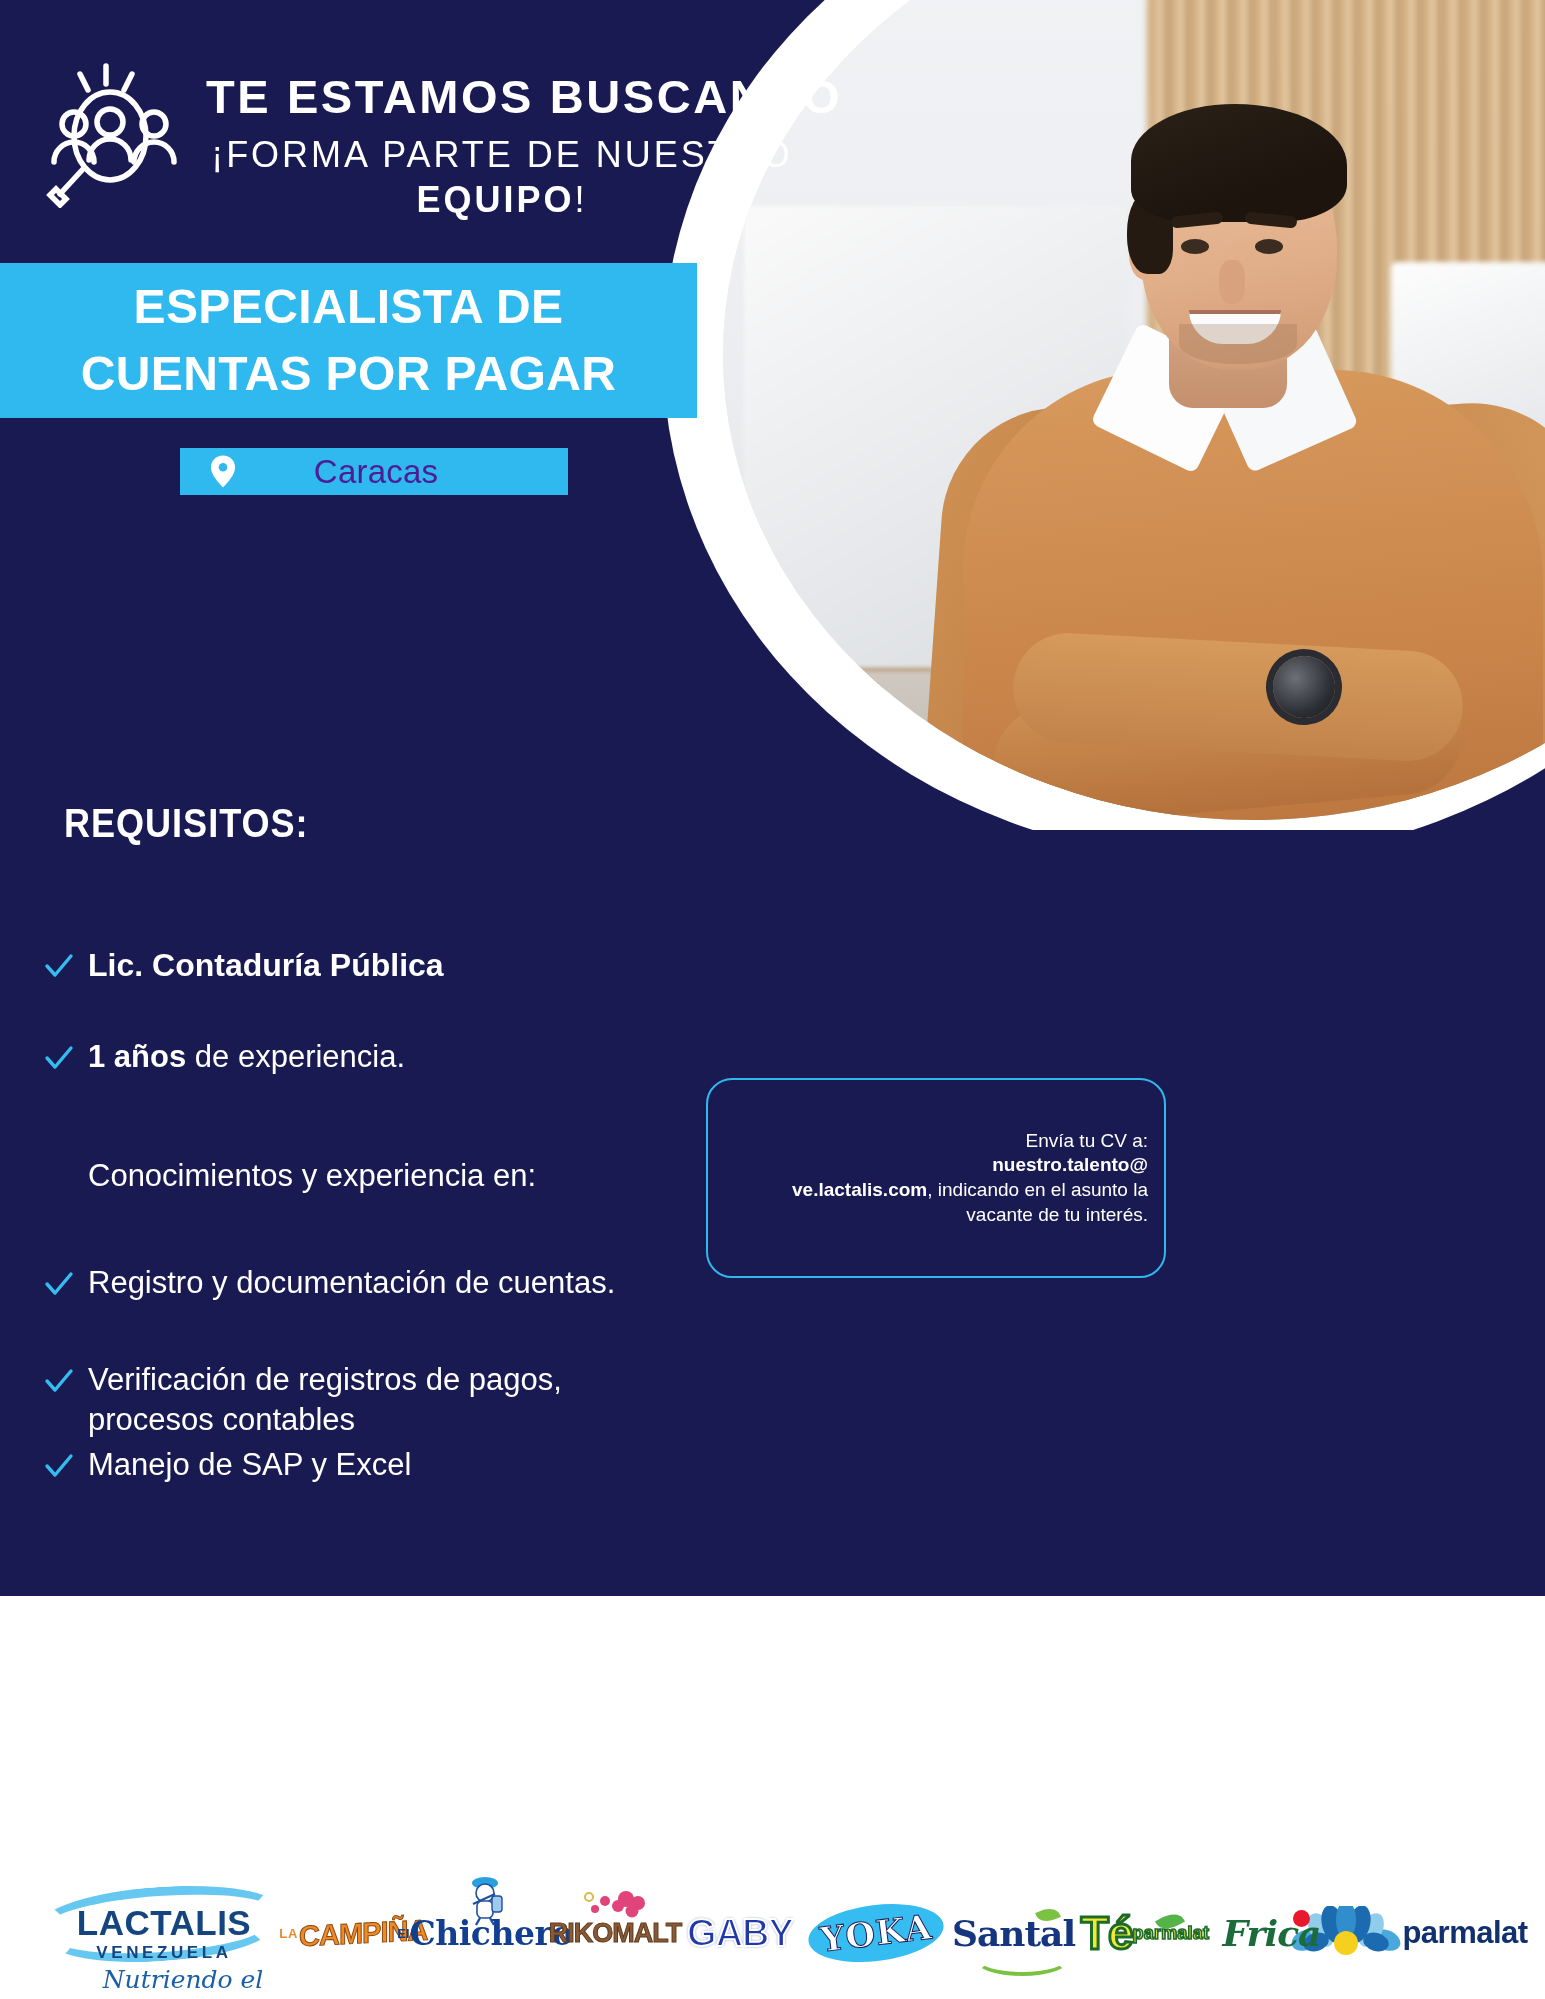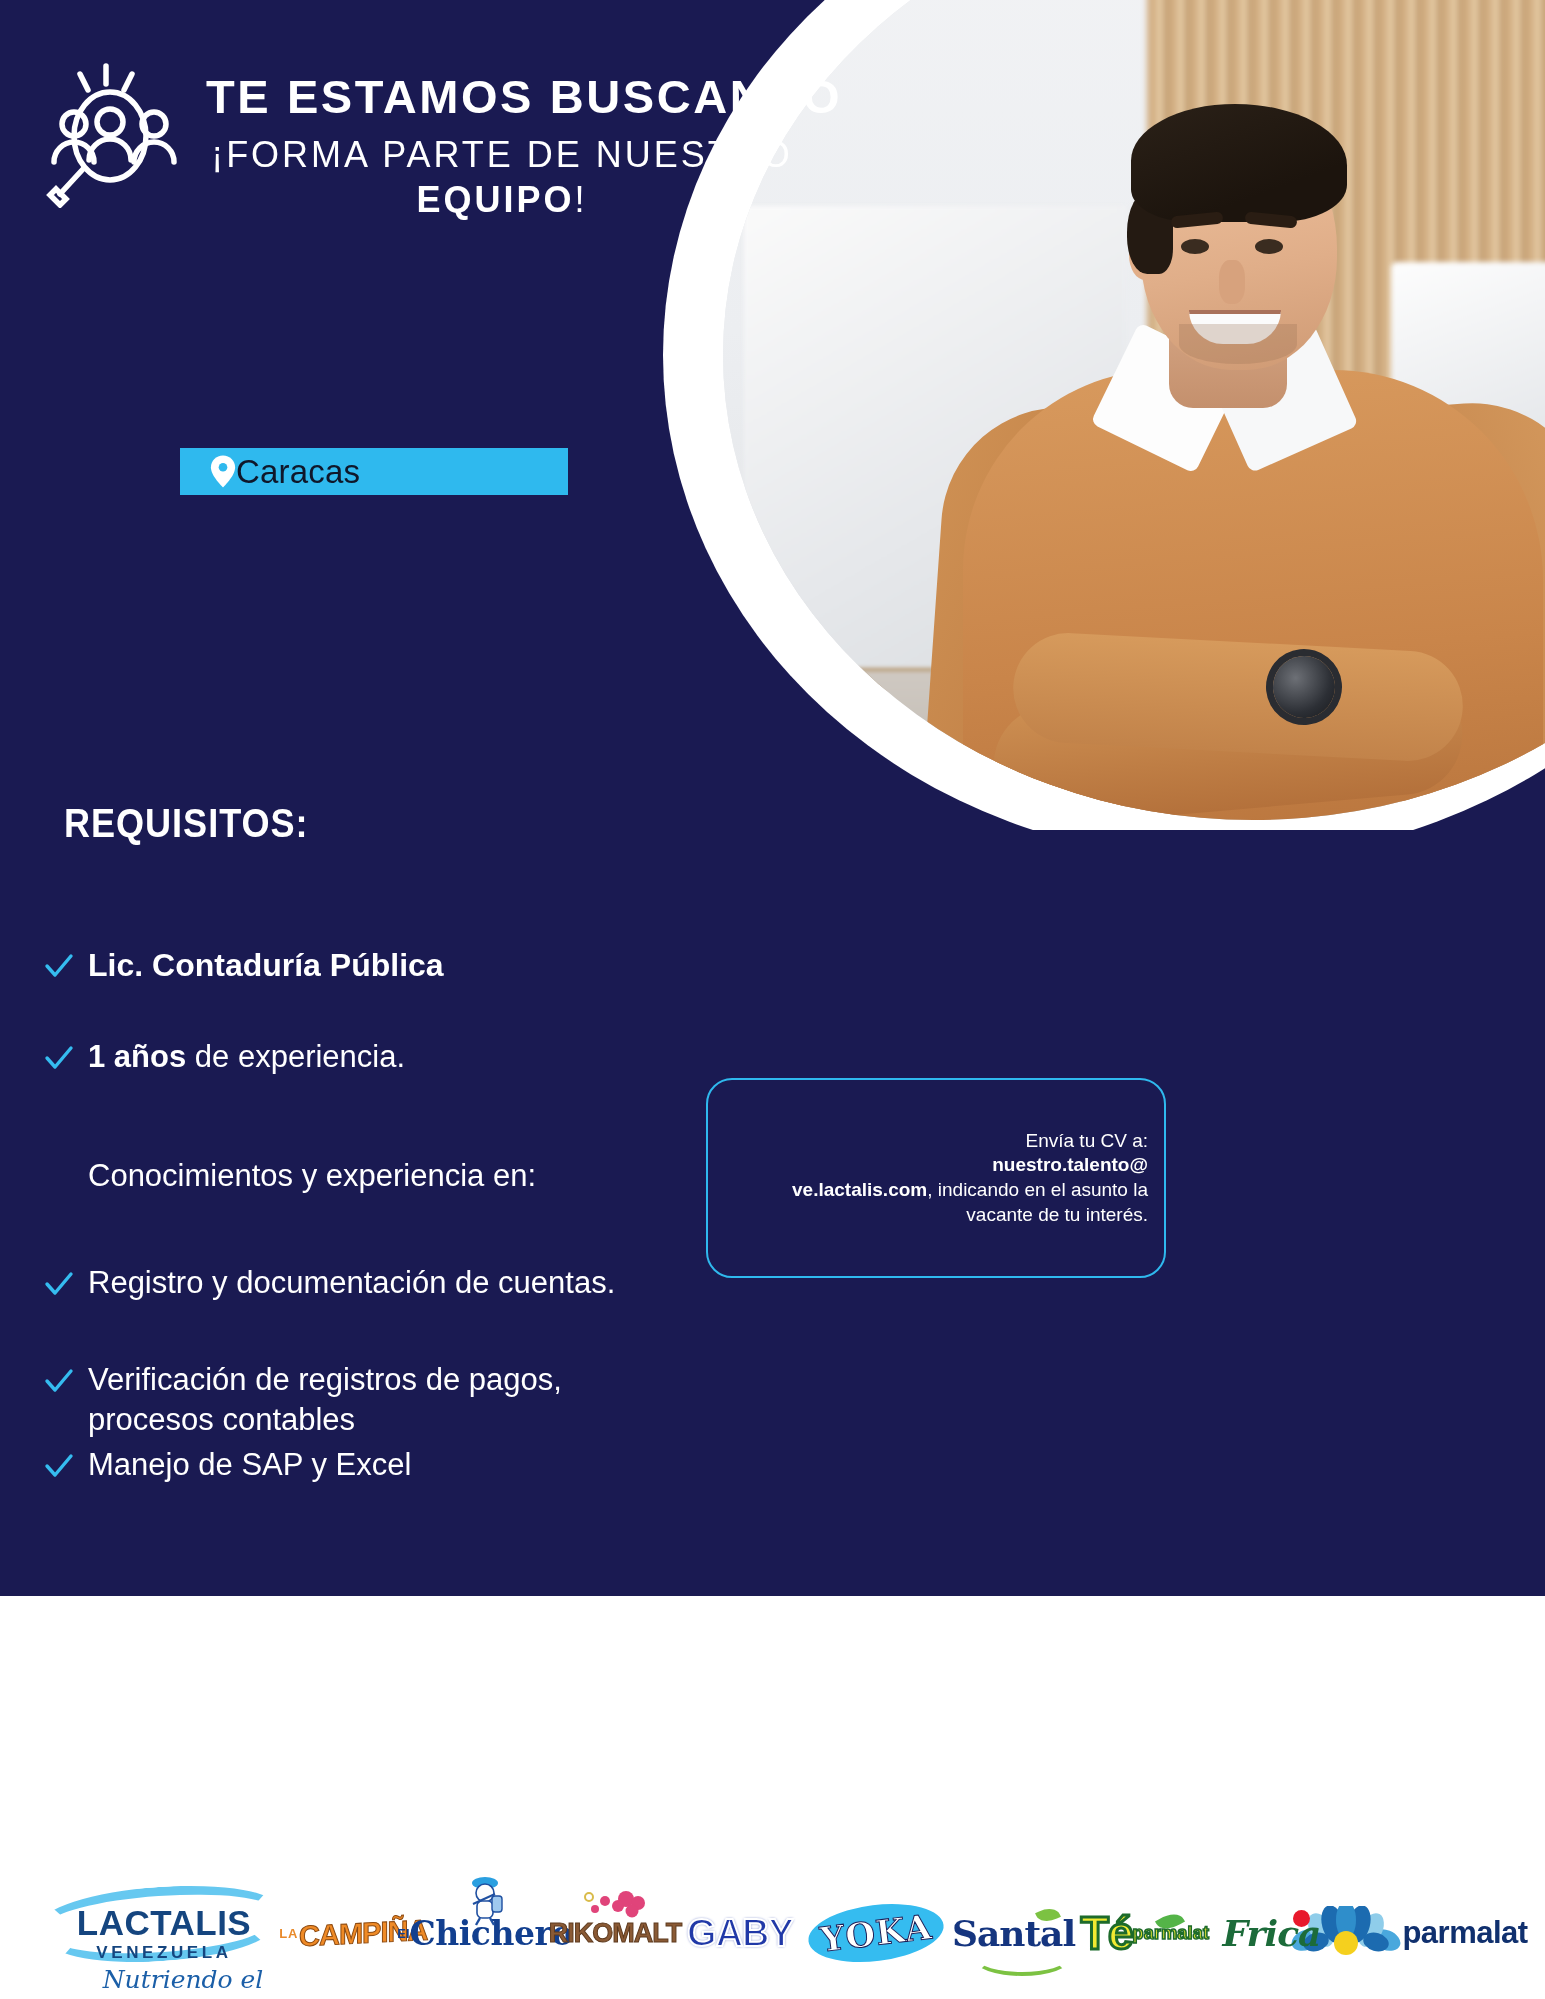--- a/index.html
+++ b/index.html
@@ -198,21 +198,21 @@
     font-size:48px; letter-spacing:.4px; line-height:1.38; text-align:center;
   }
 
   
   .loc-badge {
     position:absolute; left:180px; top:448px; width:388px; height:47px;
     background:#2fb9ee; display:flex; align-items:center;
   }
   .loc-pin { width:26px; height:33px; margin-left:30px; flex:0 0 auto; }
   .loc-text {
-    flex:1; text-align:left; color:#0f172a; font-size:33px;
+    flex:1; text-align:center; color:#4c1d95; font-size:33px;
     letter-spacing:.2px; padding-right:52px;
   }
 
   
   .req-title {
     position:absolute; left:64px; top:800px;
     font-size:41px; font-weight:bold; color:#fff;
     letter-spacing:1.1px;
     transform:scaleX(.88); transform-origin:left center;
   }
@@ -424,20 +424,24 @@
           <path d="M12 131 l10 10 -6 6 -10 -10 z"></path>
         </svg>
       </span>
       <div class="headline">
         <div class="hl-1">TE ESTAMOS BUSCANDO</div>
         <div class="hl-2">¡FORMA PARTE DE NUESTRO</div>
         <div class="hl-3"><b>EQUIPO</b><span>!</span></div>
       </div>
     </div>
 
+    <div class="title-banner">
+      <span>ESPECIALISTA DE</span>
+      <span>CUENTAS POR PAGAR</span>
+    </div>
 
     <div class="loc-badge">
       <span class="loc-pin">
         <svg viewBox="0 0 26 33" width="26" height="33">
           <path d="M13 0.6 C6.1 0.6 0.9 6 0.9 12.5 C0.9 21 13 32.4 13 32.4 C13 32.4 25.1 21 25.1 12.5 C25.1 6 19.9 0.6 13 0.6 Z" fill="#ffffff"></path>
           <circle cx="13" cy="12.3" r="4.3" fill="#2fb9ee"></circle>
         </svg>
       </span>
       <span class="loc-text">Caracas</span>
     </div>

